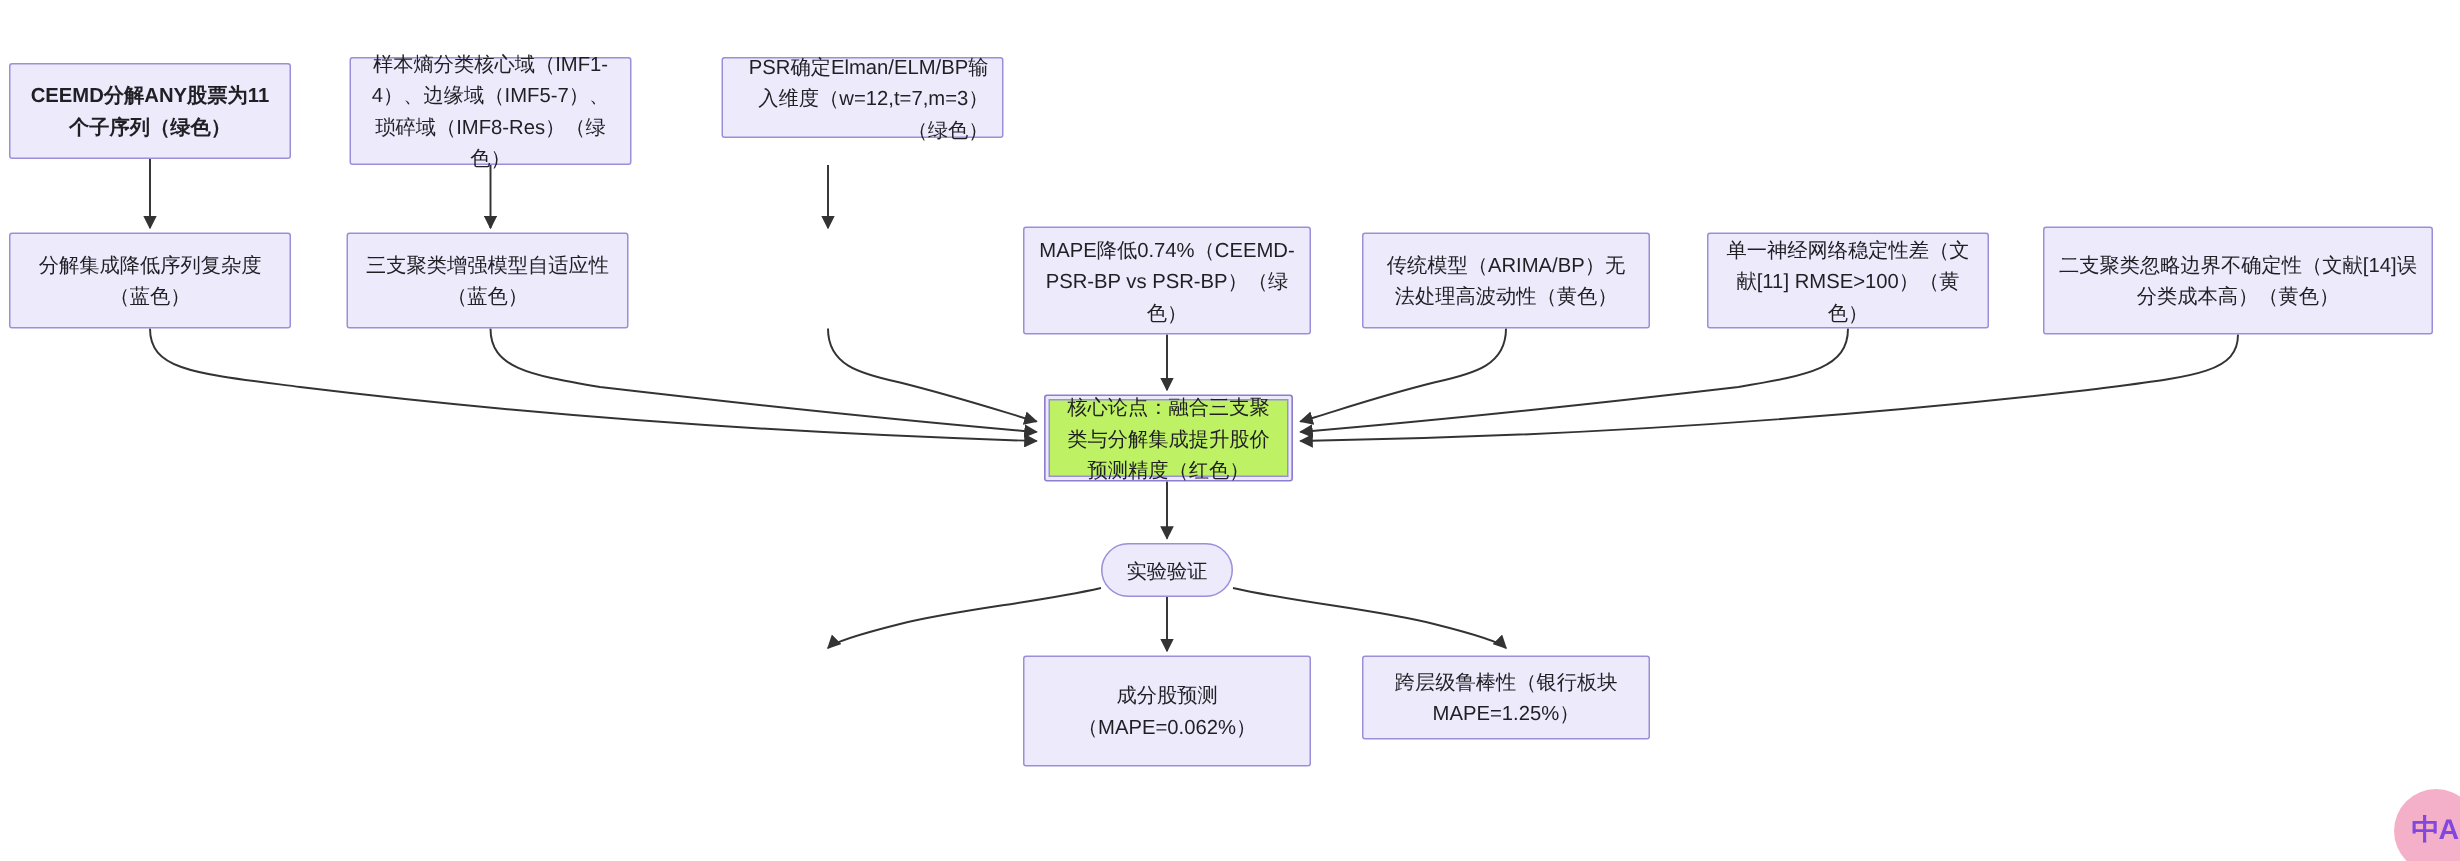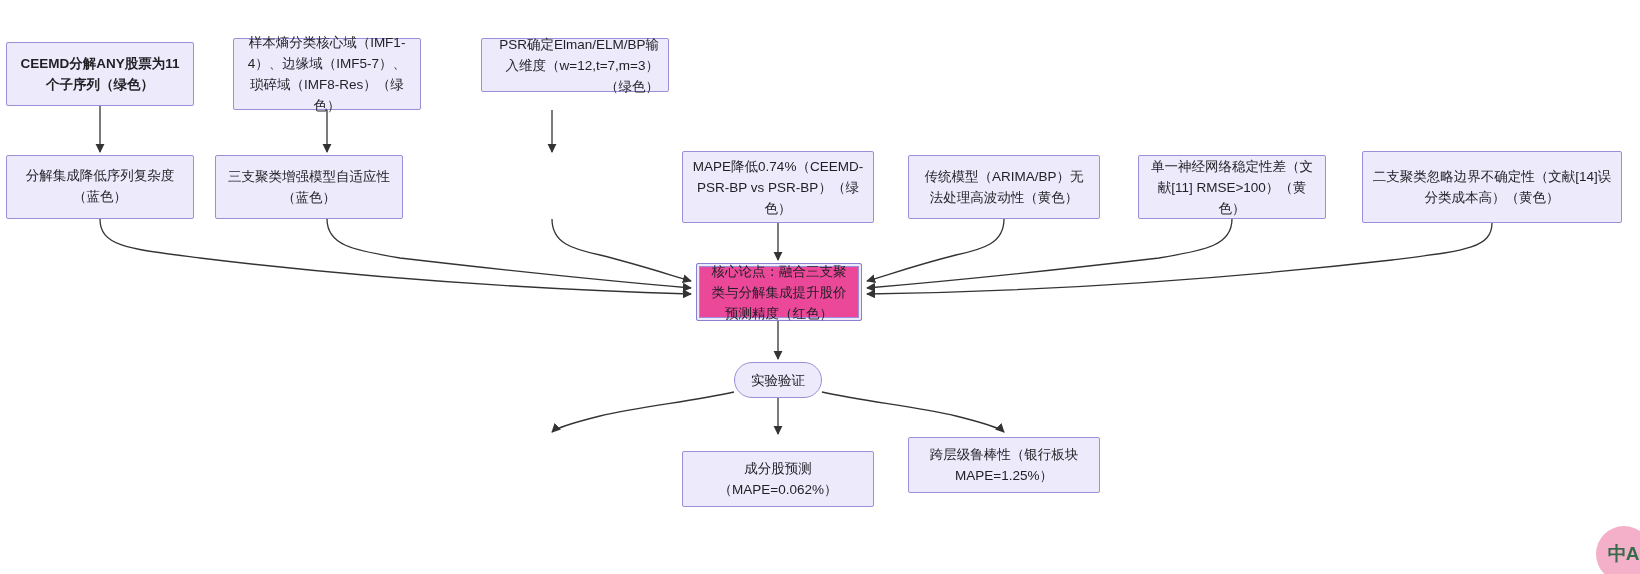--- a/index.html
+++ b/index.html
@@ -41,37 +41,37 @@
     padding: 4px 9px;
     z-index: 2;
   }
   .node .label {
     display: block;
     width: 100%;
   }
   .node.core {
     border: 1px solid #8C7FD0;
     box-shadow: inset 0 0 0 2px #ECEAFB, inset 0 0 0 3px #9A8FD8;
-    background: #ec4899;
+    background: #bef264;
   }
   .watermark {
     position: absolute;
     width: 56px;
     height: 56px;
     border-radius: 50%;
     background: #F4A3C0;
     opacity: 0.85;
     display: flex;
     align-items: center;
     justify-content: center;
     z-index: 3;
     overflow: hidden;
   }
   .watermark .wm-text {
-    color: #14532d;
+    color: #6d28d9;
     font-size: 19px;
     line-height: 19px;
     font-weight: bold;
     letter-spacing: -1px;
     white-space: nowrap;
     transform: translate(-1px, -1px);
   }
 </style>
 </head>
 <body>
@@ -113,25 +113,25 @@
   </div>
 
   <div class="node" style="left:233px; top:38px; width:188px; height:72px;">
     <span class="label">样本熵分类核心域（IMF1-4）、边缘域（IMF5-7）、琐碎域（IMF8-Res）（绿色）</span>
   </div>
 
   <div class="node" style="left:481px; top:38px; width:188px; height:54px;text-align:right;">
     <span class="label">PSR确定Elman/ELM/BP输入维度（w=12,t=7,m=3）（绿色）</span>
   </div>
 
-  <div class="node" style="left:6px; top:155px; width:188px; height:64px;font-family:Liberation Mono, monospace;">
+  <div class="node" style="left:6px; top:155px; width:188px; height:64px;">
     <span class="label">分解集成降低序列复杂度（蓝色）</span>
   </div>
 
-  <div class="node" style="left:215px; top:155px; width:188px; height:64px;">
+  <div class="node" style="left:231px; top:155px; width:188px; height:64px;">
     <span class="label">三支聚类增强模型自适应性（蓝色）</span>
   </div>
 
 
   <div class="node" style="left:682px; top:151px; width:192px; height:72px;">
     <span class="label">MAPE降低0.74%（CEEMD-PSR-BP vs PSR-BP）（绿色）</span>
   </div>
 
   <div class="node" style="left:908px; top:155px; width:192px; height:64px;">
     <span class="label">传统模型（ARIMA/BP）无法处理高波动性（黄色）</span>
@@ -147,21 +147,21 @@
 
   <div class="node core" style="left:696px; top:263px; width:166px; height:58px;">
     <span class="label">核心论点：融合三支聚类与分解集成提升股价预测精度（红色）</span>
   </div>
 
   <div class="node" style="left:734px; top:362px; width:88px; height:36px;border-radius:18px;">
     <span class="label">实验验证</span>
   </div>
 
 
-  <div class="node" style="left:682px; top:451px; width:192px; height:56px;">
+  <div class="node" style="left:682px; top:437px; width:192px; height:74px;">
     <span class="label">成分股预测（MAPE=0.062%）</span>
   </div>
 
   <div class="node" style="left:908px; top:437px; width:192px; height:56px;">
     <span class="label">跨层级鲁棒性（银行板块MAPE=1.25%）</span>
   </div>
 
   <div class="watermark" style="left:1596px; top:526px;">
     <span class="wm-text">中A</span>
   </div>

